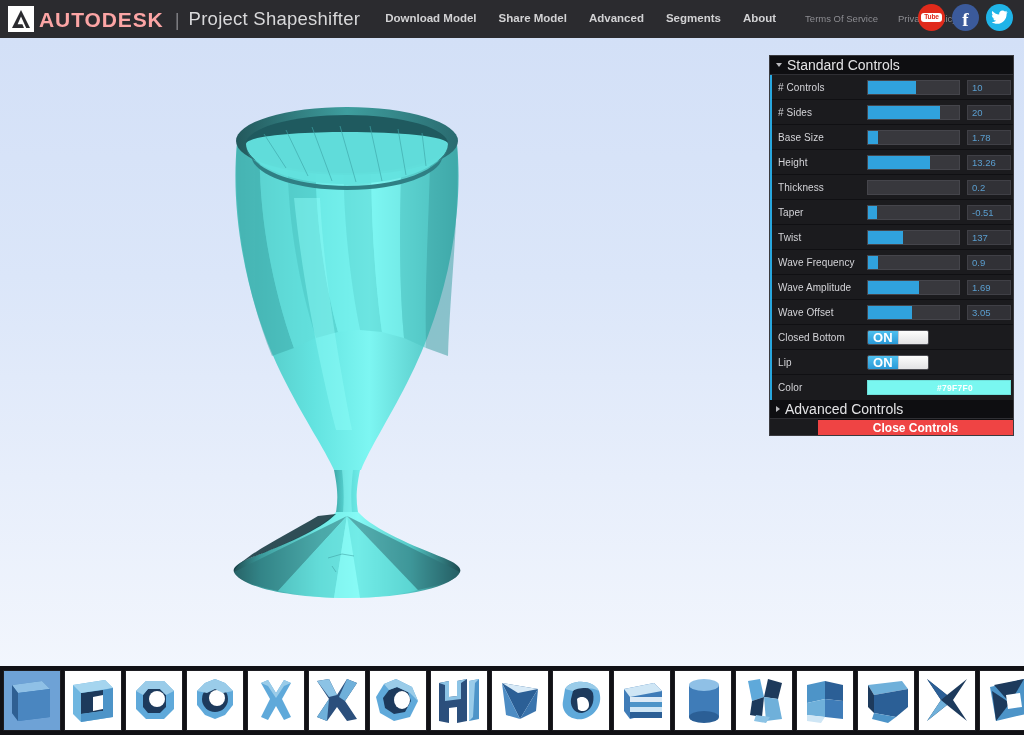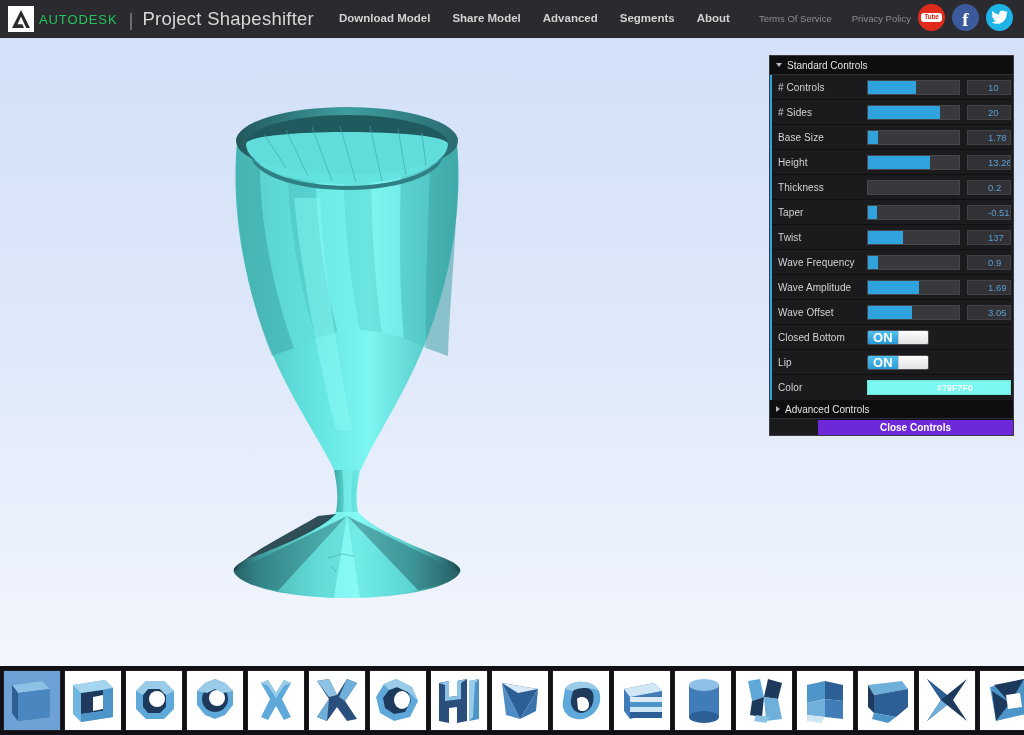--- a/index.html
+++ b/index.html
@@ -40,24 +40,24 @@
   }
   .logo-mark {
     width: 26px; height: 26px;
     position: relative;
     flex: 0 0 auto;
     margin-right: 5px;
   }
   .logo-mark svg { display: block; }
 
   .brand-name {
-    color: #22c55e;
-    font-size: 13px;
+    color: #fca5a5;
+    font-size: 21px;
     letter-spacing: 0.9px;
-    font-weight: 400;
+    font-weight: 700;
     line-height: 1;
     white-space: nowrap;
   }
   .brand-sep {
     color: #7d7d82;
     font-size: 19px;
     margin: 0 9px 0 11px;
     font-weight: 300;
     line-height: 1;
   }
@@ -174,21 +174,21 @@
     font-size: 10px;
   }
 
   .panel-section-head {
     height: 19px;
     background: #0e0e11;
     color: #e3e3e5;
     display: flex;
     align-items: center;
     padding-left: 6px;
-    font-size: 10px;
+    font-size: 14px;
     border-bottom: 1px solid #2f2f34;
   }
   .caret {
     display: inline-block;
     width: 0; height: 0;
     border-left: 3.2px solid transparent;
     border-right: 3.2px solid transparent;
     border-top: 4.2px solid #b9b9bd;
     margin-right: 5px;
     position: relative;
@@ -242,21 +242,21 @@
   .valuebox {
     width: 44px;
     height: 15px;
     background: #313136;
     border: 1px solid #404046;
     margin-left: 7px;
     color: #5b9fd0;
     font-size: 9.5px;
     display: flex;
     align-items: center;
-    padding-left: 20px;
+    padding-left: 4px;
     flex: 0 0 auto;
     overflow: hidden;
     white-space: nowrap;
   }
 
   
   .toggle {
     width: 62px;
     height: 15px;
     position: relative;
@@ -295,24 +295,24 @@
     color: #ffffff;
     font-size: 8.5px;
     font-weight: bold;
     letter-spacing: 0.3px;
     flex: 0 0 auto;
     padding-left: 32px;
   }
 
   .close-bar {
     height: 16px;
-    background: #6d28d9;
+    background: #ef4444;
     border-top: 1px solid #0f0f12;
     color: #ffffff;
-    font-size: 10px;
+    font-size: 12px;
     font-weight: bold;
     display: flex;
     align-items: center;
     justify-content: center;
     margin-left: 48px;
   }
 
   
   .thumbstrip {
     position: absolute;

